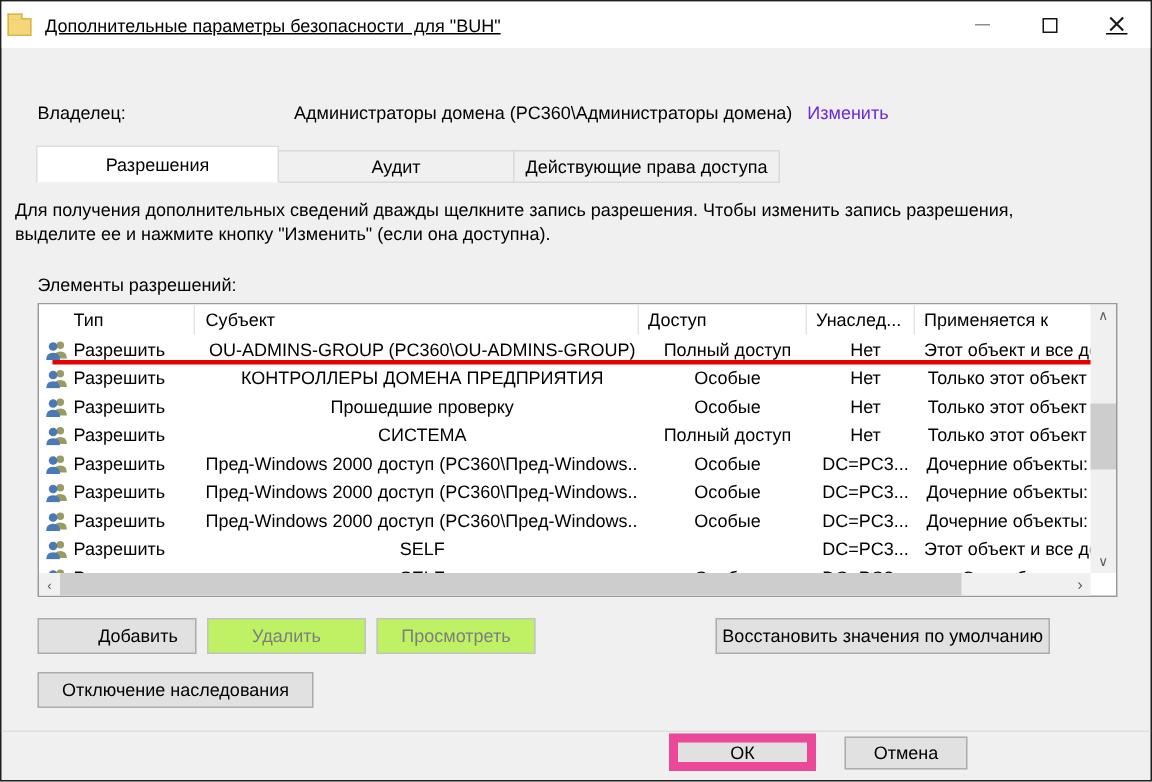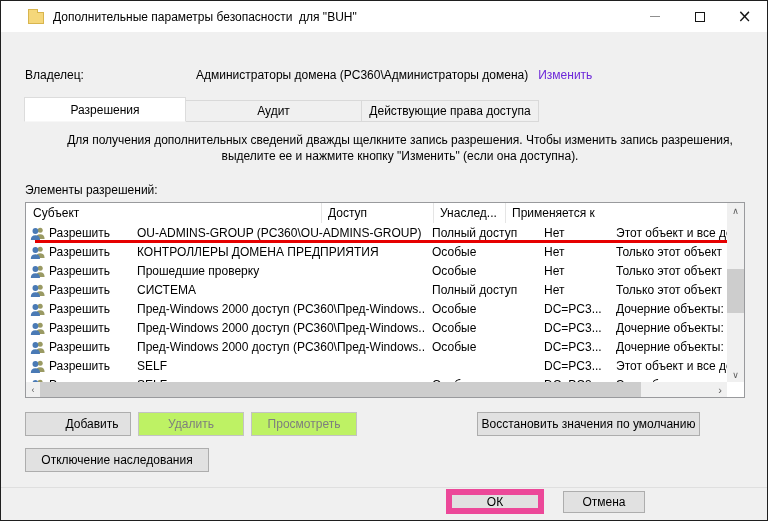--- a/index.html
+++ b/index.html
@@ -3,59 +3,59 @@
 <meta charset="utf-8">
 <style>
   * { margin:0; padding:0; box-sizing:border-box; }
   html,body { width:768px; height:521px; }
   body { font-family:"Liberation Sans","DejaVu Sans",sans-serif; font-size:12px; color:#000; }
 
   .window { position:absolute; inset:0; width:768px; height:521px;
             border:1px solid #1f1f1f; background:#f0f0f0; overflow:hidden; }
 
   
-  .titlebar { height:31px; background:#ffffff; display:flex; align-items:center; padding-left:27px; }
+  .titlebar { height:31px; background:#ffffff; display:flex; align-items:center; padding-left:4px;text-decoration:underline; }
   .folder-ico { width:16px; height:12px; background:#f5d77a; border:1px solid #d8b54e; position:relative; margin-top:2px; }
   .folder-ico::before { content:""; position:absolute; top:-4px; left:-1px; width:8px; height:3px;
                         background:#f5d77a; border:1px solid #d8b54e; border-bottom:none; }
   .title-text { margin-left:9px; white-space:pre; }
   .win-controls { margin-left:auto; display:flex; height:31px; }
   .win-btn { width:45px; height:31px; display:flex; align-items:center; justify-content:center; }
   .min-glyph { width:10px; height:1px; background:#8f8f8f; }
   .max-glyph { width:10px; height:10px; border:1px solid #151515; }
   .close-glyph { font-size:17px; line-height:17px; color:#151515; font-family:"DejaVu Sans",sans-serif; }
 
   
   .owner-row { position:absolute; left:24px; top:67px; display:flex; width:720px; }
   .owner-label { width:171px; }
   .owner-link { color:#6d28d9; margin-left:10px; cursor:pointer; }
 
   
   .tabs { position:absolute; left:23px; top:96px; display:flex; align-items:flex-end; height:25px; }
   .tab { height:22px; display:flex; align-items:center; justify-content:center;
          background:#f0f0f0; border:1px solid #d9d9d9; margin-right:-1px; }
   .tab.active { height:25px; background:#ffffff; border:1px solid #dcdcdc; border-bottom:1px solid #f7f7f7; z-index:2; }
-  .tab-permissions { width:162px; } .tab-audit { width:177px; } .tab-effective { width:178px;text-align:right; }
-
-  
-  .desc { position:absolute; left:40px; top:131px; width:718px; line-height:16px;text-align:center; }
+  .tab-permissions { width:162px; } .tab-audit { width:158px; } .tab-effective { width:178px;text-align:right; }
+
+  
+  .desc { position:absolute; left:9px; top:131px; width:718px; line-height:16px; }
   .list-label { position:absolute; left:24px; top:182px; }
 
   
   .listbox { position:absolute; left:24px; top:201px; width:720px; height:196px;
              background:#ffffff; border:1px solid #999a9d; }
   .lheader { position:absolute; left:0; top:0; right:17px; height:20px; display:flex; background:#ffffff; }
   .hcell { border-right:1px solid #e5e5e5; padding-top:3px; overflow:hidden; white-space:nowrap; }
   .h1 { width:104px; padding-left:23px; } .h2 { width:296px; padding-left:7px; }
   .h3 { width:112px; padding-left:6px; }  .h4 { width:72px; padding-left:6px; }
   .h5 { flex:1; padding-left:6px; border-right:none; }
 
   .lrows { position:absolute; left:0; top:20px; right:17px; bottom:15px; overflow:hidden; }
   .lrow { height:19px; display:flex; align-items:center; white-space:nowrap; }
-  .cell { overflow:hidden; white-space:nowrap; }
+  .cell { overflow:hidden; white-space:nowrap;text-align:center; }
   .c1 { width:104px; display:flex; align-items:center; padding-left:4px; }
   .c1 .tlabel { margin-left:3px; }
   .c2 { width:296px; padding-left:7px; } .c3 { width:112px; padding-left:6px; }
   .c4 { width:72px; padding-left:6px; }  .c5 { flex:1; padding-left:6px; }
   .users-icon { width:16px; height:14px; display:inline-block; }
 
   .red-line { position:absolute; left:9px; top:37px; width:692px; height:3px; background:#e60000; z-index:5; }
 
   
   .vscroll { position:absolute; top:0; right:0; bottom:15px; width:17px; background:#f0f0f0; }
@@ -113,20 +113,21 @@
     <div class="tab tab-permissions active">Разрешения</div>
     <div class="tab tab-audit">Аудит</div>
     <div class="tab tab-effective">Действующие права доступа</div>
   </div>
 
   <div class="desc">Для получения дополнительных сведений дважды щелкните запись разрешения. Чтобы изменить запись разрешения, выделите ее и нажмите кнопку "Изменить" (если она доступна).</div>
   <div class="list-label">Элементы разрешений:</div>
 
   <div class="listbox">
     <div class="lheader">
+      <span class="hcell h1">Тип</span>
       <span class="hcell h2">Субъект</span>
       <span class="hcell h3">Доступ</span>
       <span class="hcell h4">Унаслед...</span>
       <span class="hcell h5">Применяется к</span>
     </div>
     <div class="lrows">
         <div class="lrow">
           <span class="cell c1">
             <span class="users-icon"><svg width="16" height="14" viewBox="0 0 16 14">
                 <circle cx="10.2" cy="4.2" r="2.5" fill="#9a9a63"></circle>

